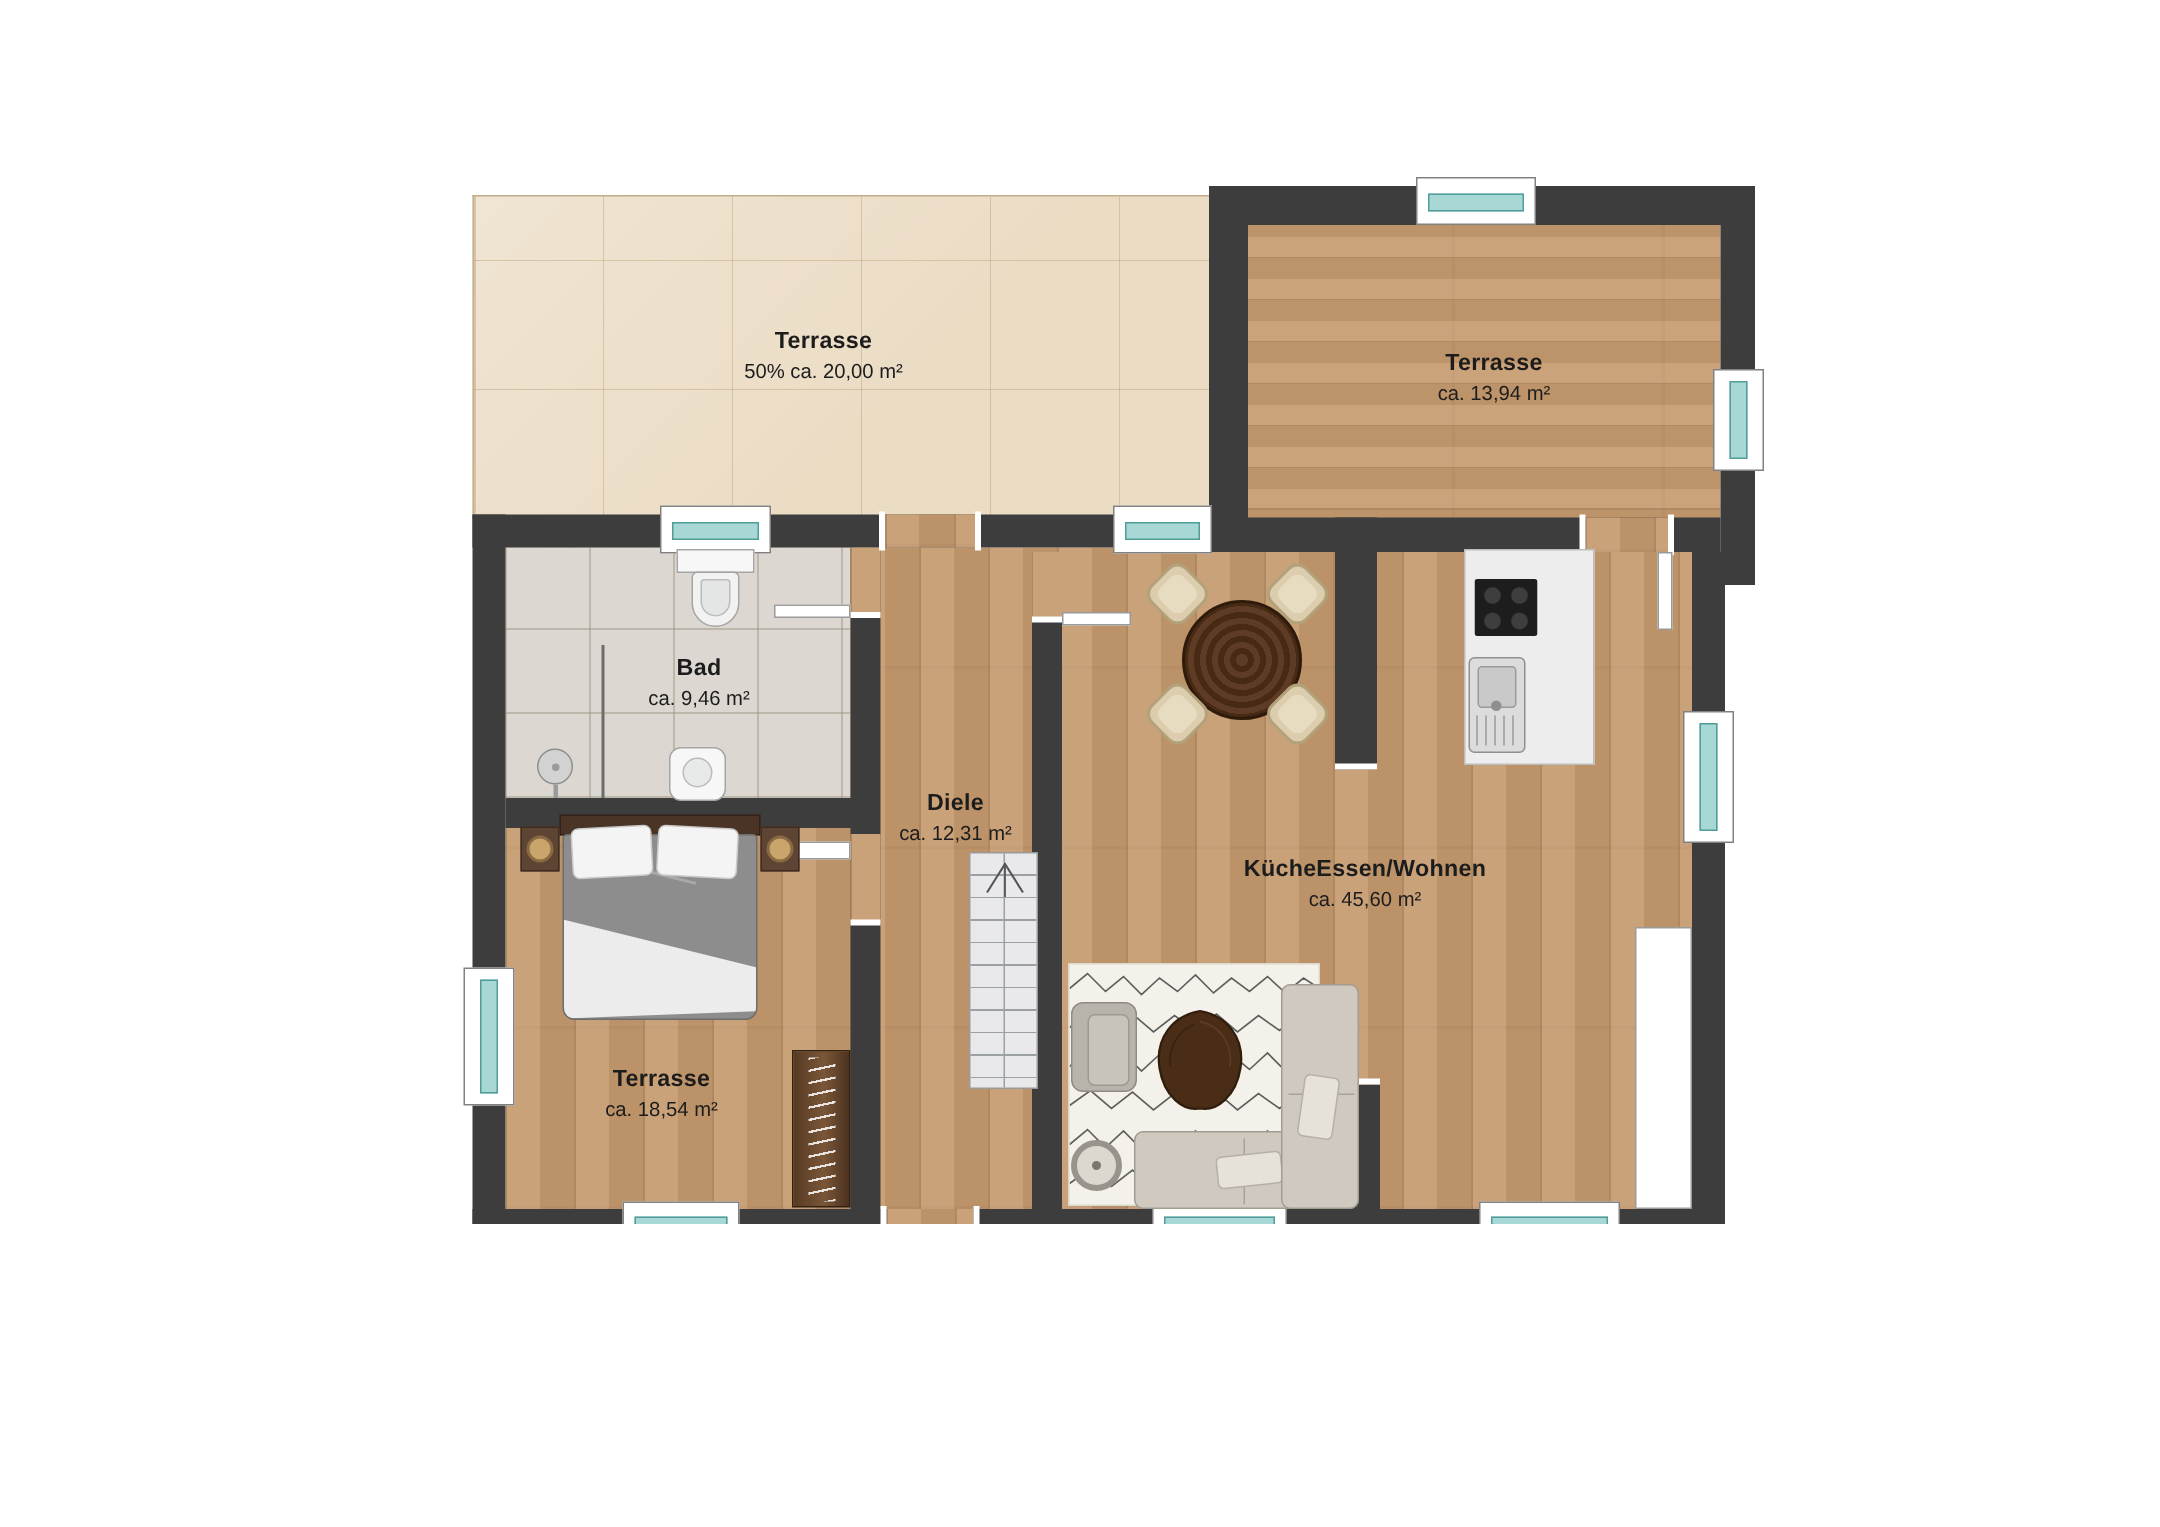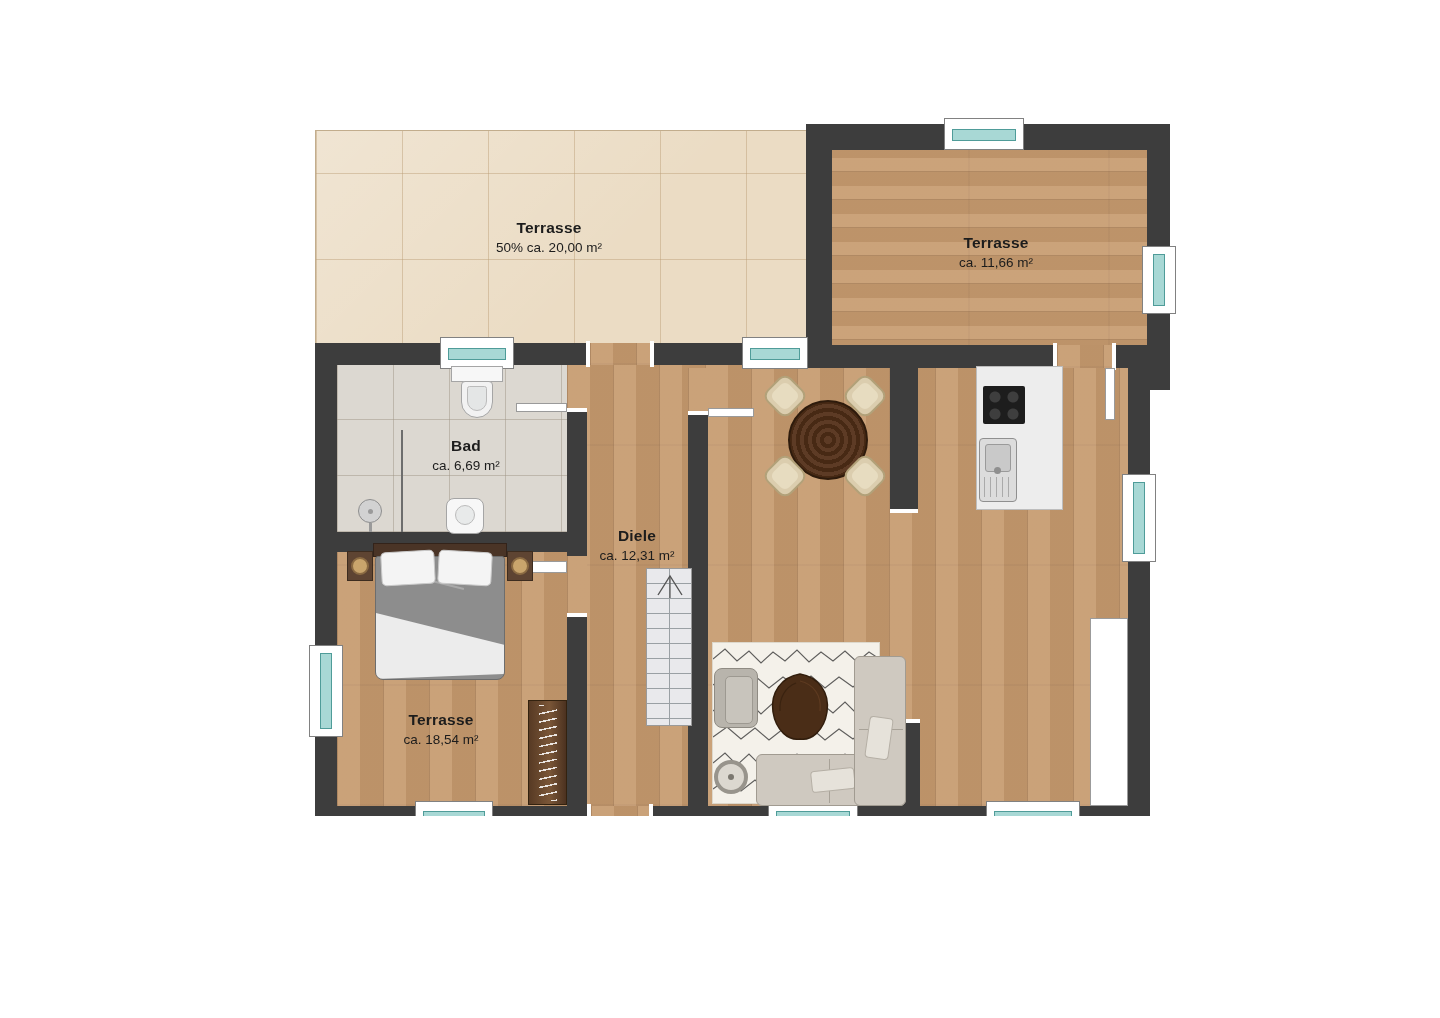--- a/index.html
+++ b/index.html
@@ -223,28 +223,32 @@
     <div style="position:absolute;left:10px;top:10px;width:6px;height:6px;border-radius:50%;background:#7b776f;"></div>
   </div>
   <div class="furn" style="left:1090px;top:618px;width:38px;height:188px;background:#ffffff;border:1px solid #9b9b9b;"></div>
 
   <div class="room-label" style="left:549px;top:237px;">
     <div class="nm">Terrasse</div>
     <div class="ar">50% ca. 20,00 m²</div>
   </div>
   <div class="room-label" style="left:996px;top:252px;">
     <div class="nm">Terrasse</div>
-    <div class="ar">ca. 11,66 m²</div>
+    <div class="ar">ca. 13,94 m²</div>
   </div>
   <div class="room-label" style="left:466px;top:455px;">
     <div class="nm">Bad</div>
-    <div class="ar">ca. 6,69 m²</div>
+    <div class="ar">ca. 9,46 m²</div>
   </div>
   <div class="room-label" style="left:637px;top:545px;">
     <div class="nm">Diele</div>
     <div class="ar">ca. 12,31 m²</div>
   </div>
+  <div class="room-label" style="left:910px;top:589px;">
+    <div class="nm">KücheEssen/Wohnen</div>
+    <div class="ar">ca. 45,60 m²</div>
+  </div>
   <div class="room-label" style="left:441px;top:729px;">
     <div class="nm">Terrasse</div>
     <div class="ar">ca. 18,54 m²</div>
   </div>
 
 </div>
 
 </body></html>

